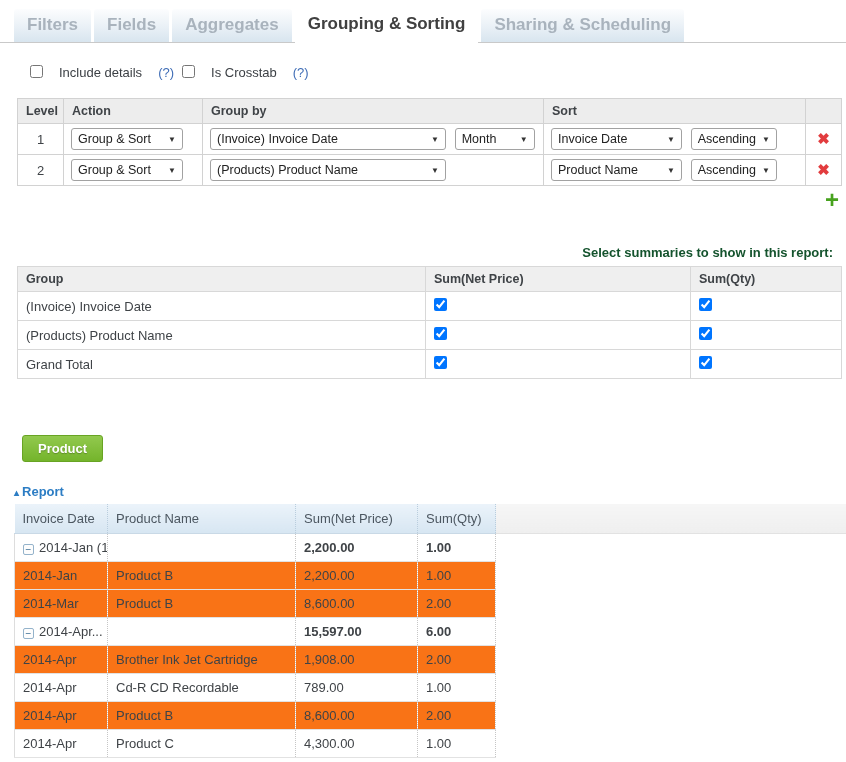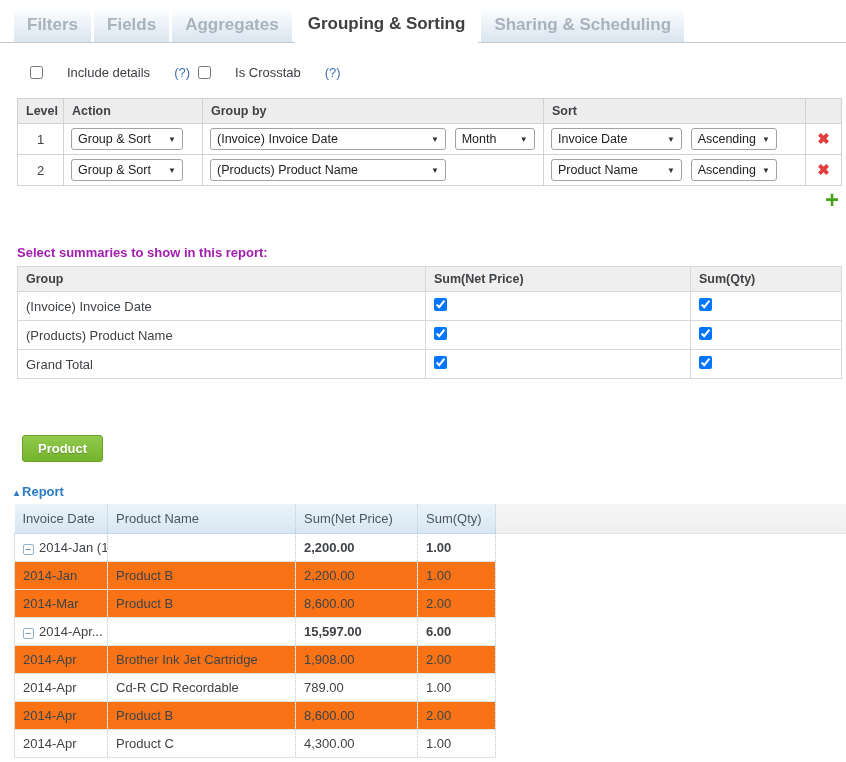--- a/index.html
+++ b/index.html
@@ -15,21 +15,21 @@
   .tabbar { display: flex; align-items: flex-end; padding-left: 14px; margin-top: 8px;
             border-bottom: 1px solid #c9c9c9; width: 846px; }
   .tab { padding: 6px 13px 7px 13px; margin-right: 3px; font-weight: bold; font-size: 17px;
          border-radius: 3px 3px 0 0; white-space: nowrap; cursor: pointer; }
   .tab.inactive { background: linear-gradient(180deg,#fcfdfe 0%, #e9f0f6 55%, #d8e5ef 100%);
                   color: #a9b3bd; }
   .tab.active { background: #ffffff; color: #404040; margin-bottom: -1px; padding-bottom: 9px; }
 
   
   .optrow { margin: 22px 0 0 30px; display: flex; align-items: center; gap: 8px; color: #3c4045; }
-  .optrow label { display: flex; align-items: center; gap: 24px; }
+  .optrow label { display: flex; gap: 16px; }
   .optrow input[type=checkbox] { width: 13px; height: 13px; margin: 0; }
   .help { color: #3f6db6; }
 
   
   table.grouping { border-collapse: collapse; table-layout: fixed; width: 824px; margin: 18px 0 0 17px; }
   table.grouping th, table.grouping td { border: 1px solid #d2d2d2; padding: 4px 7px; }
   table.grouping th { background: #ededed; text-align: left; font-size: 12.5px; font-weight: bold;
                       color: #3f4347; padding: 5px 8px; }
   table.grouping td { height: 29px; background: #fff; }
   .c-center { text-align: center; }
@@ -41,21 +41,21 @@
   .dd-groupby { width: 236px; margin-right: 5px; }
   .dd-extra { width: 80px; }
   .dd-sortfield { width: 131px; margin-right: 5px; }
   .dd-sortorder { width: 86px; }
   .del-x { color: #e23c3e; font-weight: bold; font-size: 15px; text-align: center; cursor: pointer; }
   .add-row { width: 841px; text-align: right; margin-top: 4px; }
   .add-plus { color: #47a21e; font-size: 24px; font-weight: bold; line-height: 20px; cursor: pointer;
               display: inline-block; padding-right: 2px; }
 
   
-  .sum-title { margin: 34px 0 6px 17px; font-weight: bold; font-size: 13px; color: #a21caf; }
+  .sum-title { margin: 34px 13px 6px 17px; font-weight: bold; font-size: 13px; color: #14532d; text-align: right; }
   table.summaries { border-collapse: collapse; table-layout: fixed; width: 824px; margin-left: 17px; }
   table.summaries th, table.summaries td { border: 1px solid #d8d8d8; padding: 5px 8px; text-align: left; }
   table.summaries th { background: #efefef; font-size: 12.5px; font-weight: bold; color: #3f4347; }
   table.summaries td { height: 29px; font-size: 13px; }
   table.summaries input[type=checkbox] { width: 13px; height: 13px; margin: 0; }
 
   
   .preview-wrap { margin: 56px 0 0 22px; }
   .preview-btn { display: inline-block; background: linear-gradient(180deg,#92c94e,#74b42b);
                  border: 1px solid #68a423; border-radius: 3px; color: #ffffff; font-weight: bold;

